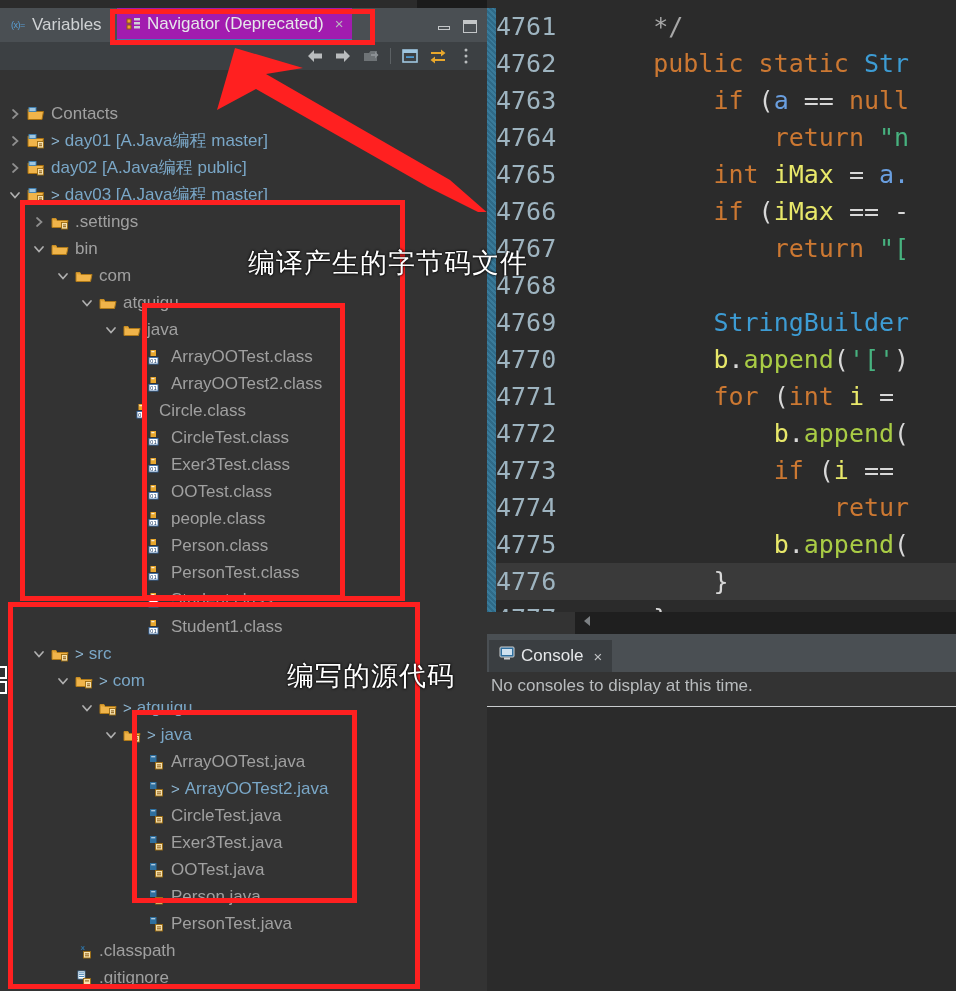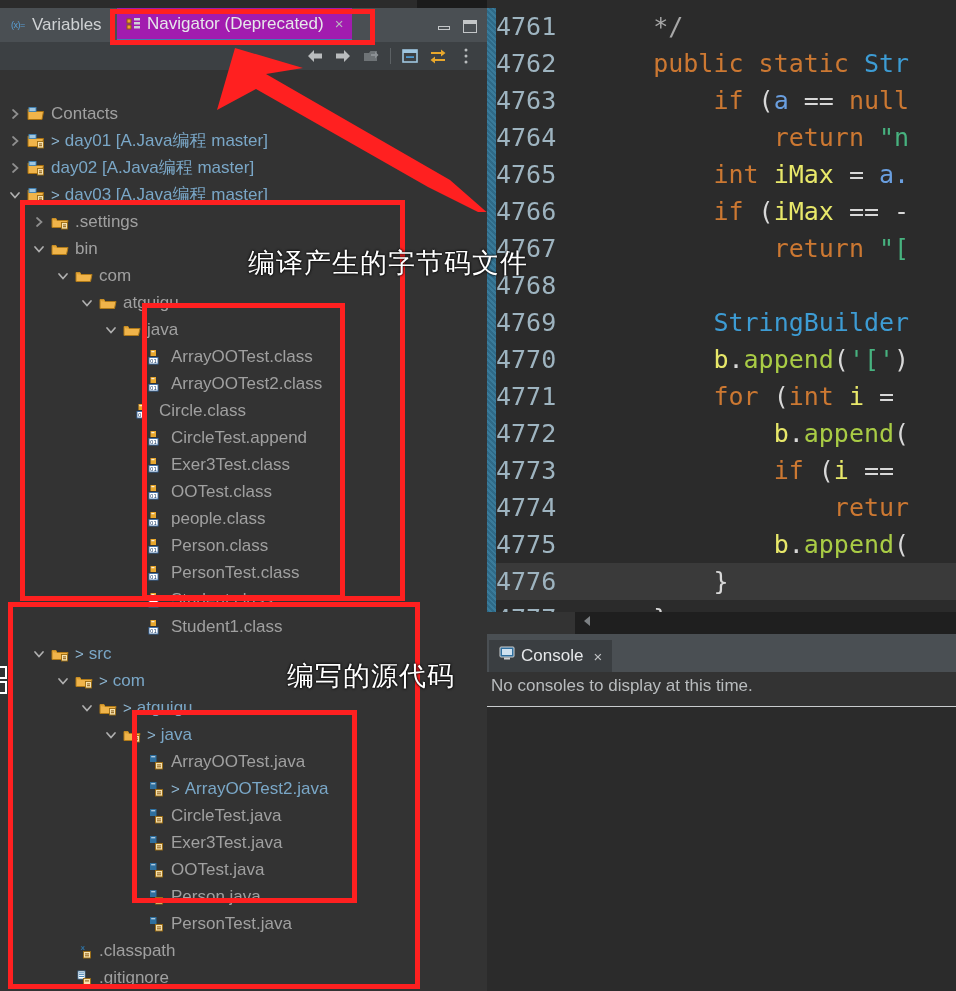--- a/index.html
+++ b/index.html
@@ -300,21 +300,21 @@
             </svg></span>
           <span class="ico">
             <svg width="18" height="16" viewBox="0 0 18 16">
               <path d="M1 3 L1 13.5 L15 13.5 L16.5 5.5 L7 5.5 L6 3 Z" fill="#f0b44a" stroke="#a8700f" stroke-width="1"></path>
               <rect x="2" y="1.5" width="7" height="4" fill="#9fc6e0" stroke="#3d7fb3" stroke-width="0.9"></rect>
               <rect x="10.5" y="8.5" width="6" height="6.5" fill="#f7e2b0" stroke="#9a6a10" stroke-width="0.9"></rect>
               <rect x="12" y="10.4" width="3" height="1" fill="#8a5a10"></rect>
               <rect x="12" y="12.2" width="3" height="1" fill="#8a5a10"></rect>
             </svg>
           </span>
-          <span class="lbl blue">day02 [A.Java编程 master]</span>
+          <span class="lbl blue">day02 [A.Java编程 public]</span>
         </div>
         <div class="row" style="padding-left: 4px;">
           <span class="twisty"><svg width="12" height="12" viewBox="0 0 12 12">
               <path d="M2 4 L6 8.5 L10 4" fill="none" stroke="#b0b0b0" stroke-width="1.7" stroke-linecap="round"></path>
             </svg></span>
           <span class="ico">
             <svg width="18" height="16" viewBox="0 0 18 16">
               <path d="M1 3 L1 13.5 L15 13.5 L16.5 5.5 L7 5.5 L6 3 Z" fill="#f0b44a" stroke="#a8700f" stroke-width="1"></path>
               <rect x="2" y="1.5" width="7" height="4" fill="#9fc6e0" stroke="#3d7fb3" stroke-width="0.9"></rect>
               <rect x="10.5" y="8.5" width="6" height="6.5" fill="#f7e2b0" stroke="#9a6a10" stroke-width="0.9"></rect>
@@ -431,21 +431,21 @@
           <span class="twisty"></span>
           <span class="ico">
             <svg width="16" height="17" viewBox="0 0 16 17">
               <path d="M1.5 0.8 L10 0.8 L13.5 4 L13.5 16.2 L1.5 16.2 Z" fill="#3a3a3a" opacity="0"></path>
               <rect x="1" y="9.5" width="9" height="6.5" fill="#ffffff" stroke="#3d6fa8" stroke-width="0.9"></rect>
               <text x="5.5" y="14.9" font-size="5.4" fill="#1b3f6b" text-anchor="middle" font-family="DejaVu Sans">01</text>
               <path d="M2.5 2 L8 2 L8 8 L2.5 8 Z" fill="#e8a72c"></path>
               <path d="M3.4 3.2 h3 v1 h-3 z" fill="#ffffff"></path>
             </svg>
           </span>
-          <span class="lbl grey">CircleTest.append</span>
+          <span class="lbl grey">CircleTest.class</span>
         </div>
         <div class="row" style="padding-left: 124px;">
           <span class="twisty"></span>
           <span class="ico">
             <svg width="16" height="17" viewBox="0 0 16 17">
               <path d="M1.5 0.8 L10 0.8 L13.5 4 L13.5 16.2 L1.5 16.2 Z" fill="#3a3a3a" opacity="0"></path>
               <rect x="1" y="9.5" width="9" height="6.5" fill="#ffffff" stroke="#3d6fa8" stroke-width="0.9"></rect>
               <text x="5.5" y="14.9" font-size="5.4" fill="#1b3f6b" text-anchor="middle" font-family="DejaVu Sans">01</text>
               <path d="M2.5 2 L8 2 L8 8 L2.5 8 Z" fill="#e8a72c"></path>
               <path d="M3.4 3.2 h3 v1 h-3 z" fill="#ffffff"></path>

